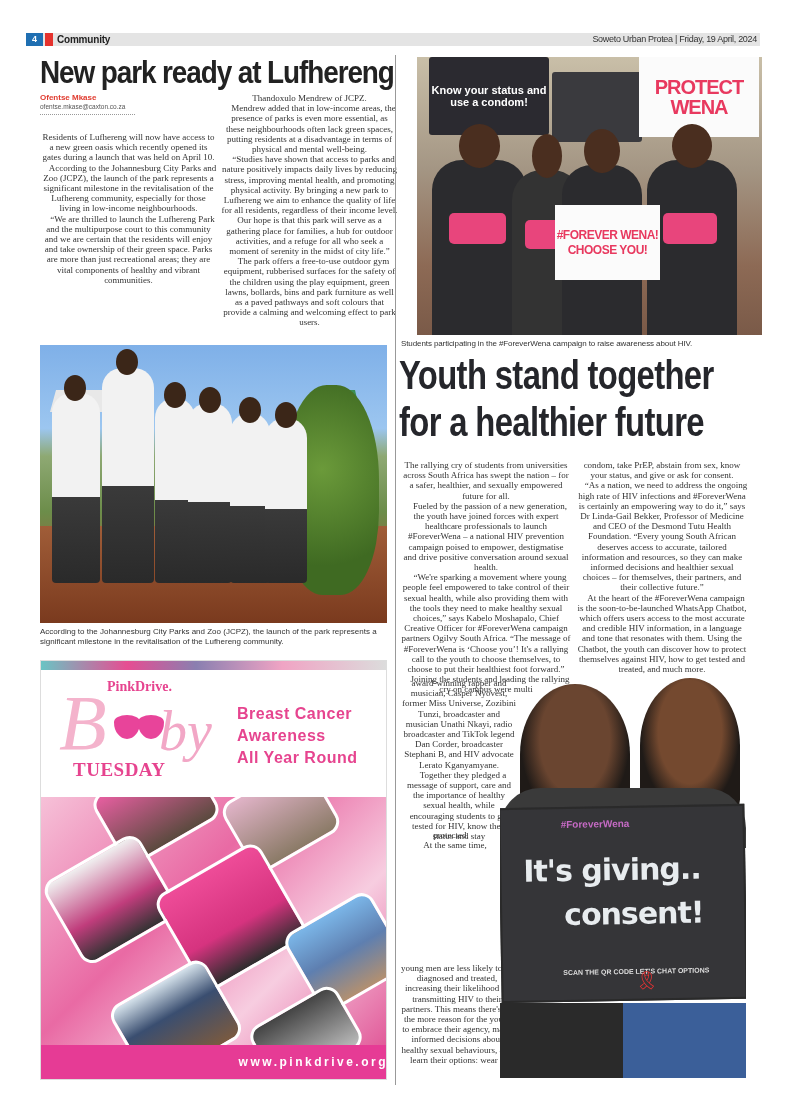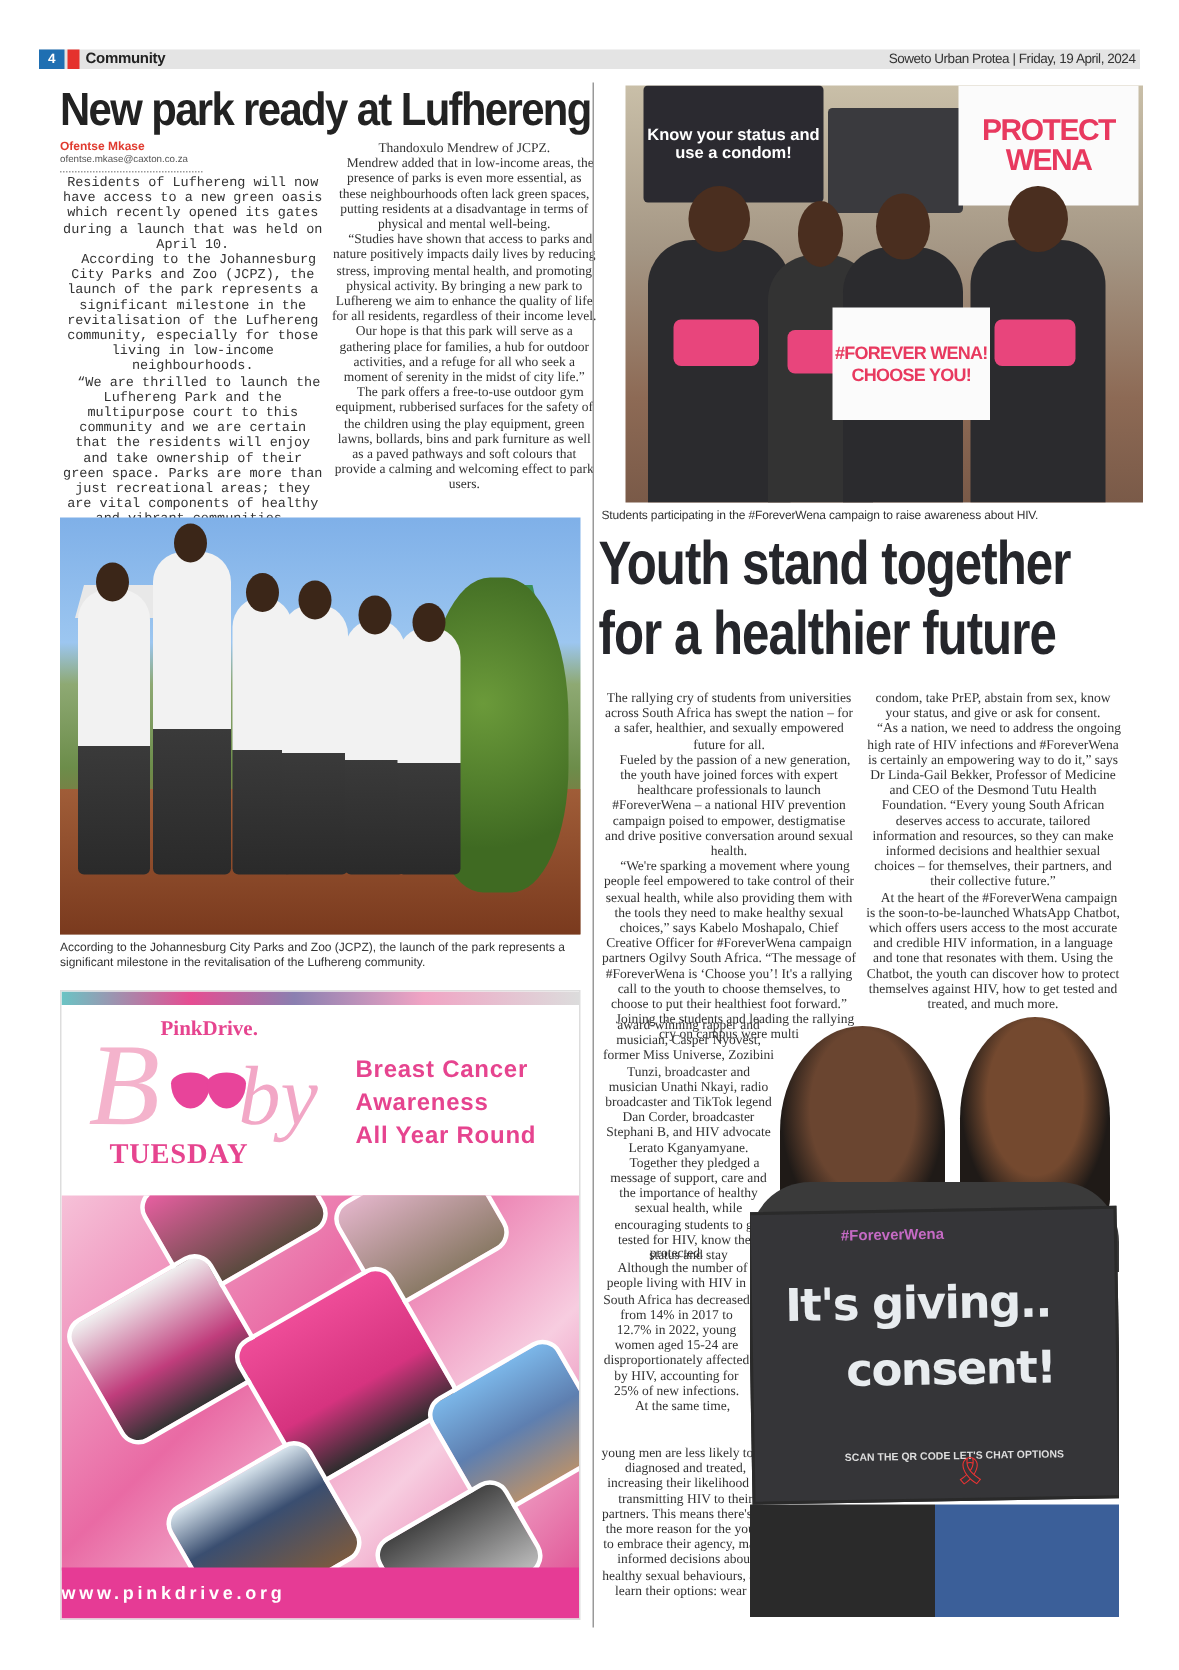--- a/index.html
+++ b/index.html
@@ -18,21 +18,21 @@
   .hl-left { position: absolute; left: 40px; top: 55px; font-family: "Liberation Sans", sans-serif; font-size: 31px; line-height: 36px; color: #222; letter-spacing: -1.2px; transform: scaleX(0.9); transform-origin: left top; white-space: nowrap; }
 
   .byline { position: absolute; left: 40px; top: 93px; }
   .byline .name { font: bold 8px "Liberation Sans", sans-serif; color: #e03a2e; display: block; line-height: 10px; }
   .byline .email { font: 6.5px "Liberation Sans", sans-serif; color: #555; display: block; line-height: 8px; }
   .byline .rule { width: 95px; border-bottom: 1px dotted #999; margin-top: 3px; }
 
   .col { position: absolute; font-size: 9px; line-height: 10.2px; color: #333; text-align: center; }
   .col p { text-indent: 8px; }
   .col p.first { text-indent: 0; }
-  #colA { left: 40px; top: 117px; width: 177px; font-family: Liberation Mono, monospace; }
+  #colA { left: 40px; top: 132px; width: 177px; }
   #colB { left: 221px; top: 93px; width: 177px; }
 
   .vrule { position: absolute; left: 395px; top: 55px; width: 1px; height: 1030px; background: #999; }
 
   
   .photo-park { position: absolute; left: 40px; top: 345px; width: 347px; height: 278px; overflow: hidden;
     background: linear-gradient(180deg, #7fb0e8 0%, #9cc6f0 30%, #8ea973 40%, #6c8d4a 60%, #9a5a36 85%, #7c3f22 100%); }
   .photo-park .ground { position: absolute; left: 0; bottom: 0; width: 100%; height: 35%; background: linear-gradient(180deg, #a05d38, #7a3a1e); }
   .photo-park .tree { position: absolute; right: 8px; top: 40px; width: 95px; height: 210px; border-radius: 45% 45% 40% 40%; background: radial-gradient(circle at 40% 40%, #6b9a3a, #3f6a22 70%); }
   .photo-park .person { position: absolute; bottom: 40px; background: linear-gradient(180deg, #f2f2f2 0%, #f2f2f2 55%, #3a3a3a 55%, #2a2a2a 100%); border-radius: 20px 20px 4px 4px; }
@@ -47,22 +47,22 @@
   .ad-logo { position: absolute; left: 18px; top: 18px; width: 160px; height: 110px; }
   .ad-pinkdrive { position: absolute; left: 48px; top: 0; font: bold 14px "Liberation Serif", serif; color: #e6448f; }
   .ad-b { position: absolute; left: 0; top: 4px; font: italic 78px "Liberation Serif", serif; color: #f4b3cc; line-height: 80px; }
   .ad-by { position: absolute; left: 100px; top: 22px; font: italic 56px "Liberation Serif", serif; color: #f2a7c6; line-height: 60px; }
   .ad-bra { position: absolute; left: 55px; top: 36px; width: 50px; height: 26px; }
   .ad-bra span { position: absolute; top: 0; width: 26px; height: 24px; background: #e8449a; border-radius: 50% 50% 50% 50% / 30% 30% 70% 70%; }
   .ad-tuesday { position: absolute; left: 14px; top: 80px; font: bold 19px "Liberation Serif", serif; color: #e6448f; letter-spacing: 0.5px; }
   .ad-tagline { position: absolute; left: 196px; top: 42px; width: 140px; text-align: left; font: bold 16px "Liberation Sans", sans-serif; line-height: 22px; color: #e6448f; letter-spacing: 0.5px; }
   .ad-collage { position: absolute; left: 0; top: 136px; width: 347px; height: 250px; background: linear-gradient(135deg, #f6c1d8 0%, #e96aa4 40%, #f7cde0 70%, #e15898 100%); overflow: hidden; }
   .tile { position: absolute; border: 3px solid #fff; border-radius: 14px; transform: rotate(-30deg); overflow: hidden; }
-  .ad-url { position: absolute; left: 0; bottom: 0; width: 347px; height: 34px; background: #e63b95; color: #fff; text-align: left;
-    font: bold 12px "Liberation Sans", sans-serif; letter-spacing: 2.5px; line-height: 34px; }
+  .ad-url { position: absolute; left: 0; bottom: 0; width: 347px; height: 34px; background: #e63b95; color: #fff; text-align: right;
+    font: bold 12px "Liberation Sans", sans-serif; letter-spacing: 2.5px; line-height: 34px; padding-left: 45px; }
 
   
   .photo-march { position: absolute; left: 417px; top: 57px; width: 345px; height: 278px; overflow: hidden; background: linear-gradient(180deg, #c9bfa8 0%, #a49684 40%, #8d6a55 75%, #7a5a48 100%); }
   .sign { position: absolute; display: flex; align-items: center; justify-content: center; text-align: center; }
   .sign-dark { background: #2b2a30; color: #fff; font: bold 11px "Liberation Sans", sans-serif; line-height: 12px; border-radius: 3px; }
   .sign-white { background: #fbfbfb; color: #e8395f; font: bold 20px "Liberation Sans", sans-serif; line-height: 20px; letter-spacing: -1px; }
   .marcher { position: absolute; bottom: 0; background: #2b2b2e; border-radius: 30px 30px 0 0; }
   .marcher .shirt-logo { position: absolute; left: 18%; top: 30%; width: 60%; height: 18%; background: #e8457c; border-radius: 5px; }
   .marcher .mhead { position: absolute; left: 28%; top: -36px; width: 44%; height: 44px; border-radius: 50%; background: #4a2e1f; }
 
@@ -201,21 +201,20 @@
   <p>Fueled by the passion of a new generation, the youth have joined forces with expert healthcare professionals to launch #ForeverWena – a national HIV prevention campaign poised to empower, destigmatise and drive positive conversation around sexual health.</p>
   <p>“We're sparking a movement where young people feel empowered to take control of their sexual health, while also providing them with the tools they need to make healthy sexual choices,” says Kabelo Moshapalo, Chief Creative Officer for #ForeverWena campaign partners Ogilvy South Africa. “The message of #ForeverWena is ‘Choose you’! It's a rallying call to the youth to choose themselves, to choose to put their healthiest foot forward.”</p>
   <p>Joining the students and leading the rallying cry on campus were multi</p>
 </div>
 <div class="col" id="colC1">
   <p class="first">award-winning rapper and musician, Casper Nyovest, former Miss Universe, Zozibini Tunzi, broadcaster and musician Unathi Nkayi, radio broadcaster and TikTok legend Dan Corder, broadcaster Stephani B, and HIV advocate Lerato Kganyamyane.</p>
   <p>Together they pledged a message of support, care and the importance of healthy sexual health, while encouraging students to get tested for HIV, know their status and stay</p>
 </div>
 <div class="col" id="colC2">
   <p class="first">protected.</p>
-  <p>Although the number of people living with HIV in South Africa has decreased from 14% in 2017 to 12.7% in 2022, young women aged 15-24 are disproportionately affected by HIV, accounting for 25% of new infections.</p>
   <p>At the same time,</p>
 </div>
 <div class="col" id="colC3">
   <p class="first">young men are less likely to be diagnosed and treated, increasing their likelihood of transmitting HIV to their partners. This means there's all the more reason for the youth to embrace their agency, make informed decisions about healthy sexual behaviours, and learn their options: wear a</p>
 </div>
 
 <div class="col" id="colD">
   <p class="first">condom, take PrEP, abstain from sex, know your status, and give or ask for consent.</p>
   <p>“As a nation, we need to address the ongoing high rate of HIV infections and #ForeverWena is certainly an empowering way to do it,” says Dr Linda-Gail Bekker, Professor of Medicine and CEO of the Desmond Tutu Health Foundation. “Every young South African deserves access to accurate, tailored information and resources, so they can make informed decisions and healthier sexual choices – for themselves, their partners, and their collective future.”</p>
   <p>At the heart of the #ForeverWena campaign is the soon-to-be-launched WhatsApp Chatbot, which offers users access to the most accurate and credible HIV information, in a language and tone that resonates with them. Using the Chatbot, the youth can discover how to protect themselves against HIV, how to get tested and treated, and much more.</p>

